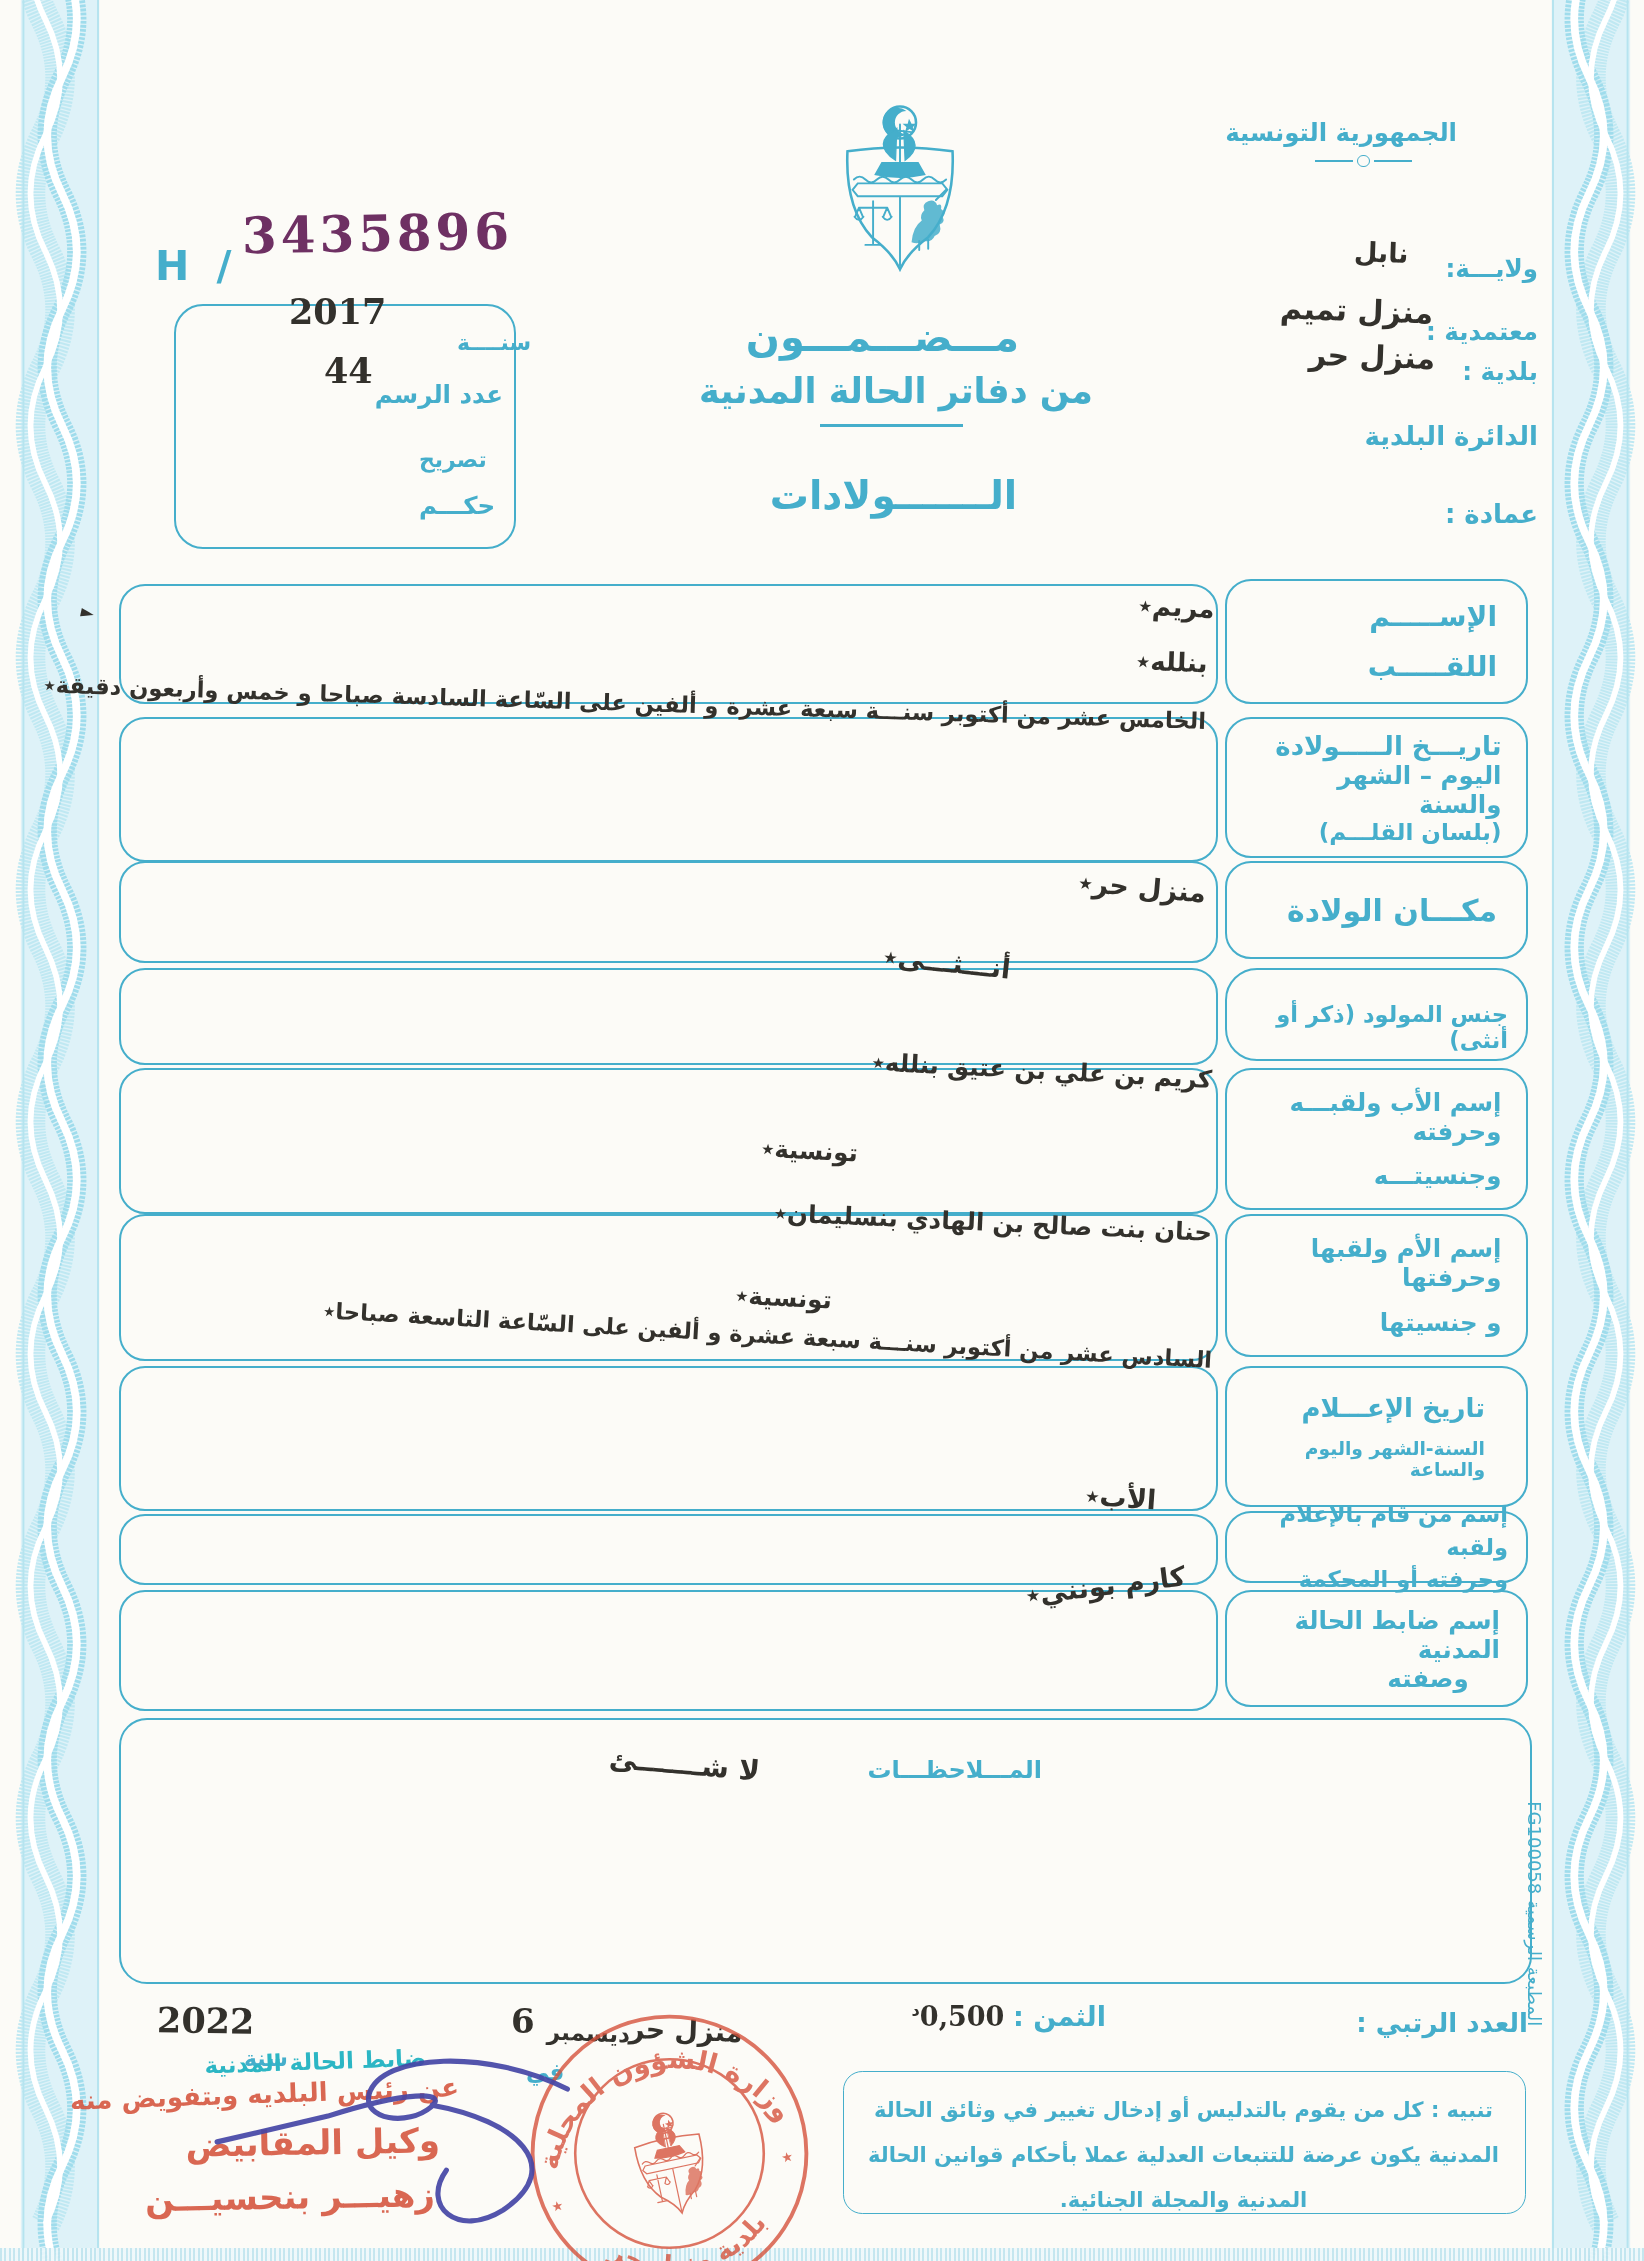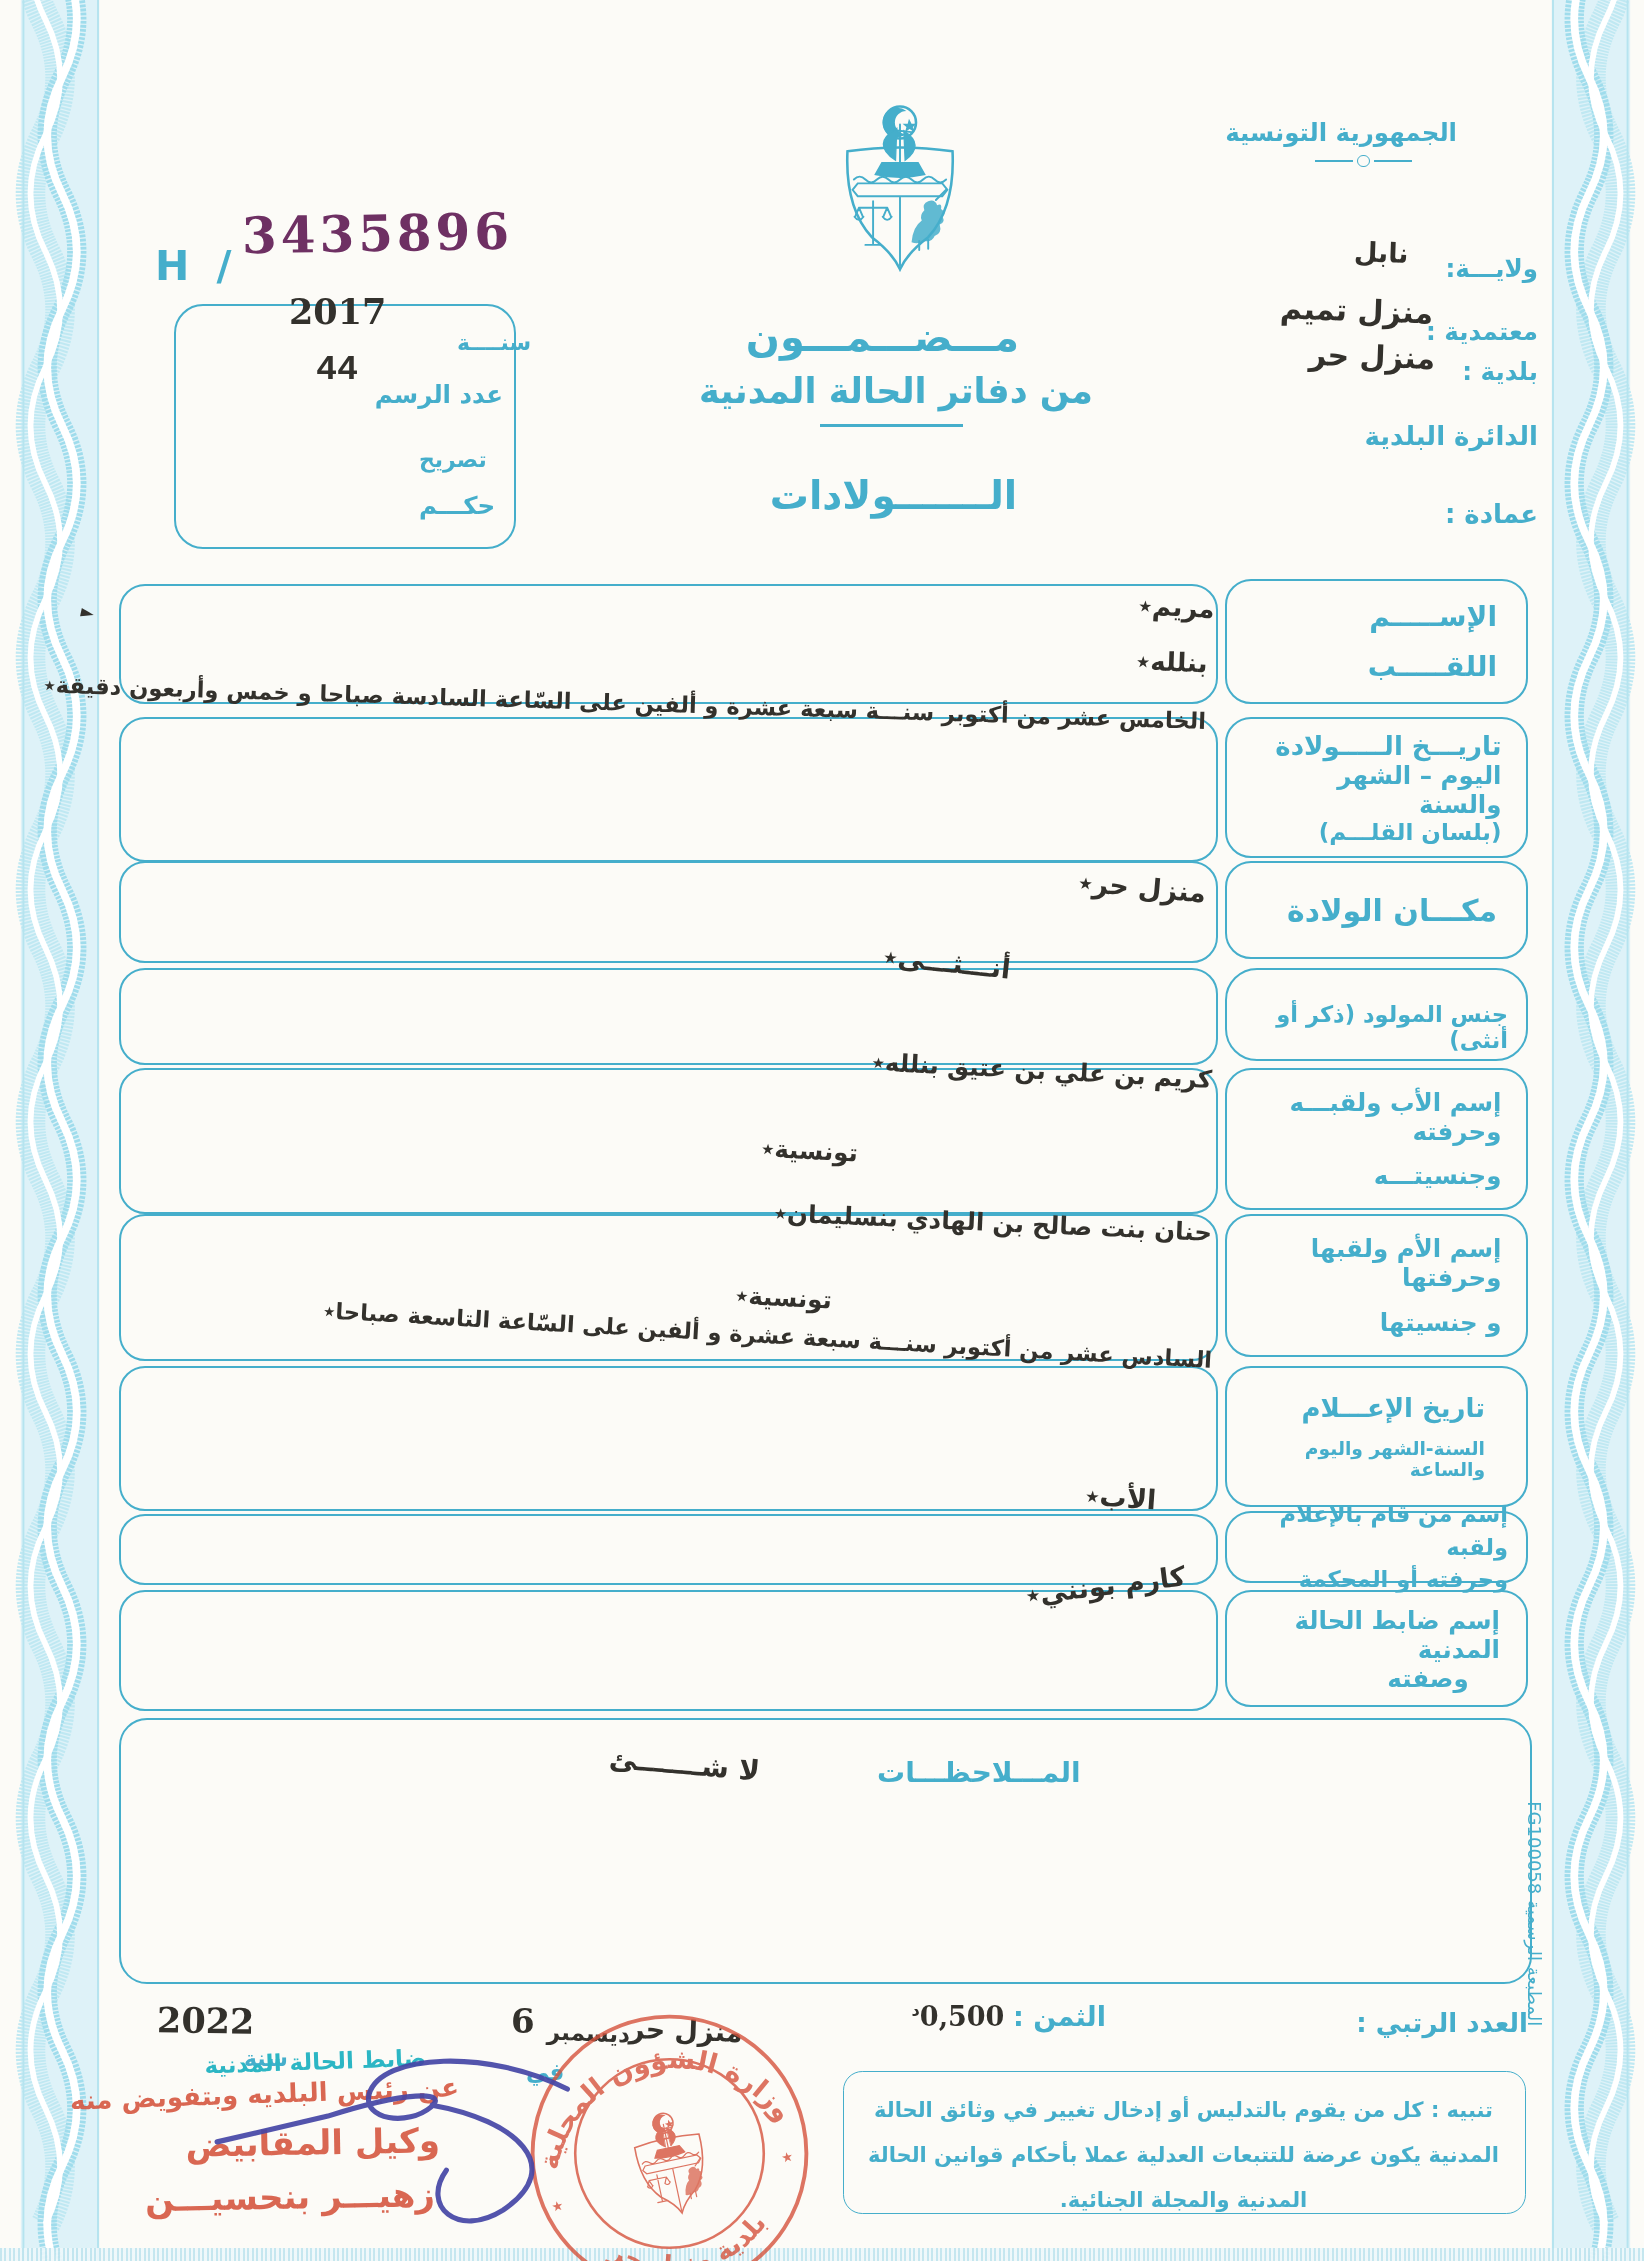--- a/index.html
+++ b/index.html
@@ -102,21 +102,21 @@
   <div class="t cy rtl" style="left:696px; top:369px; width:400px; font-size:35px; text-align:center;">من دفاتر الحالة المدنية</div>
   <div class="underline" style="left:820px; top:424px; width:143px;"></div>
   <div class="t cy rtl" style="left:729px; top:471px; width:329px; font-size:39px; text-align:center;">الـــــــولادات</div>
 
   <div class="box" style="left:174px; top:304px; width:338px; height:241px; border-radius:29px;"></div>
   <div class="t cy rtl" style="left:413px; top:329px; width:90px; font-size:22px; text-align:left;margin-left:44px;">سنــــة</div>
   <div class="t cy rtl" style="left:380px; top:379px; width:123px; font-size:24.5px; text-align:left;">عدد الرسم</div>
   <div class="t cy rtl" style="left:419px; top:446px; width:84px; font-size:22px; text-align:left;">تصريح</div>
   <div class="t cy rtl" style="left:419px; top:490px; width:84px; font-size:24.5px; text-align:left;">حكـــم</div>
   <div class="t ink serif" style="left:289px; top:289px; font-size:35px;">2017</div>
-  <div class="t ink serif" style="left:316px; top:348px; font-size:35px;font-family:Liberation Mono, monospace;">44</div>
+  <div class="t ink serif" style="left:324px; top:348px; font-size:35px;">44</div>
 
   <div class="t ink rtl" style="left:1354px; top:235px; font-size:27px; transform:rotate(2deg);">نابل</div>
   <div class="t cy rtl" style="left:1435px; top:253px; width:103px; font-size:24.5px;">ولايـــة:</div>
   <div class="t ink rtl" style="left:1280px; top:291px; font-size:30px; transform:rotate(2deg);">منزل تميم</div>
   <div class="t cy rtl" style="left:1409px; top:316px; width:129px; font-size:24.5px;">معتمدية :</div>
   <div class="t ink rtl" style="left:1309px; top:337px; font-size:30px; transform:rotate(2deg);">منزل حر</div>
   <div class="t cy rtl" style="left:1448px; top:356px; width:90px; font-size:24.5px;">بلدية :</div>
   <div class="t cy rtl" style="left:1364px; top:420px; width:174px; font-size:26px;">الدائرة البلدية</div>
   <div class="t cy rtl" style="left:1422px; top:498px; width:116px; font-size:26px;">عمادة :</div>
 
@@ -181,21 +181,21 @@
   <div class="t ink rtl" style="left:1085px; top:1480px; font-size:27px; transform:rotate(4deg);">الأب٭</div>
 
   <div class="box" style="left:119px; top:1590px; width:1095px; height:117px;"></div>
   <div class="box lbox" style="left:1225px; top:1590px; width:303px; height:117px; padding:14px 26px; box-sizing:border-box; font-size:24.5px;">
     <span>إسم ضابط الحالة المدنية</span>
     <span style="padding-left:103px; text-align:center">وصفته</span>
   </div>
   <div class="t ink rtl" style="left:1025px; top:1568px; font-size:27px; transform:rotate(-7deg);">كارم بونني٭</div>
 
   <div class="box" style="left:119px; top:1718px; width:1409px; height:262px; border-radius:28px;"></div>
-  <div class="t cy rtl" style="left:877px; top:1755px; width:206px; font-size:28px; text-align:left;">المـــلاحظـــات</div>
+  <div class="t cy rtl" style="left:836px; top:1755px; width:206px; font-size:24px; text-align:right;">المـــلاحظـــات</div>
   <div class="t ink rtl" style="left:609px; top:1747px; font-size:28px; transform:rotate(5deg);">لا شـــــــئ</div>
 
   <div class="t cy rtl" style="left:1386px; top:1902px; width:297px; font-size:18px; text-align:center; transform:rotate(90deg); font-weight:400;">المطبعة الرسمية FG100058</div>
 
   <div class="t cy rtl" style="left:1335px; top:2007px; width:193px; font-size:26px;">العدد الرتبي :</div>
   <div class="t rtl" style="left:887px; top:1999px; width:219px; font-size:27px; text-align:right;">
     <span class="cy">الثمن :</span>
     <span class="ink serif">0,500</span><sup class="ink">د</sup>
   </div>
   <div class="t ink rtl" style="left:629px; top:2013px; font-size:27px; transform:rotate(2deg);">منزل حر</div>

